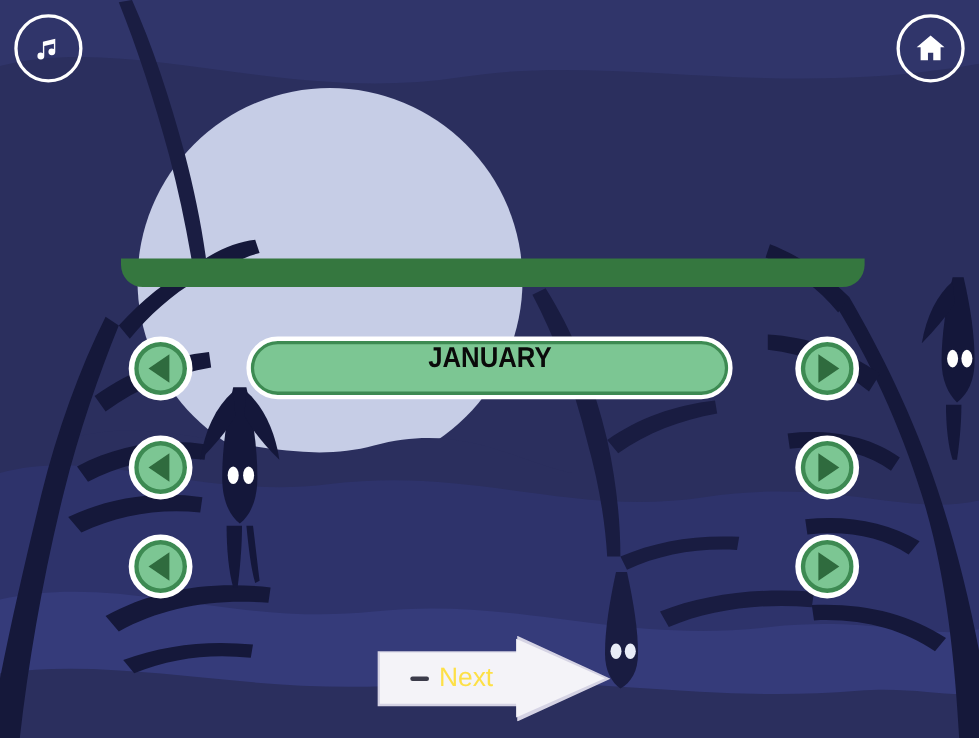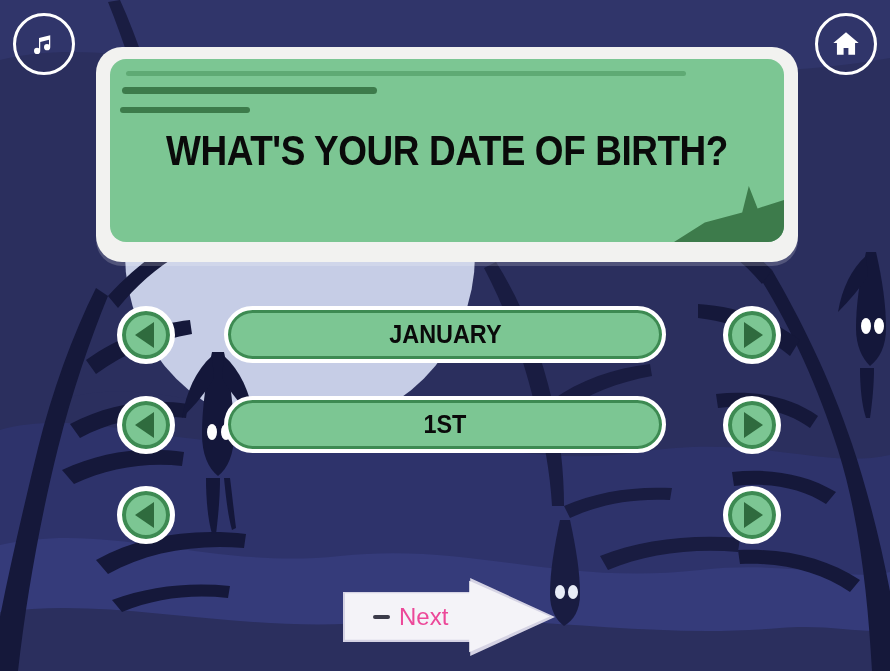--- a/index.html
+++ b/index.html
@@ -67,21 +67,21 @@
   .arrow-left { left:117px; }
   .arrow-right{ left:723px; }
   .tri{ width:0; height:0; border-top:13px solid transparent; border-bottom:13px solid transparent; }
   .tri-l{ border-right:19px solid #2f6b3e; margin-right:3px; }
   .tri-r{ border-left:19px solid #2f6b3e; margin-left:3px; }
 
   .pill{
     position:absolute; left:224px; top:3px; width:442px; height:57px;
     background:#7cc693; border:4px solid #ffffff; border-radius:30px;
     box-shadow:inset 0 0 0 3px #3d8a52;
-    display:flex; align-items:center; justify-content:center; cursor:pointer;
+    display:flex; align-items:flex-start; justify-content:center; cursor:pointer;
   }
   .pill span{
     color:#0a0a0a; font-size:26px; font-weight:bold; letter-spacing:0px;
     font-family:"Liberation Sans Narrow","Liberation Sans", sans-serif;
     transform:scaleX(0.9);
   }
 
   
   #next-btn{
     position:absolute; left:343px; top:578px; width:212px; height:78px;
@@ -91,21 +91,21 @@
     position:absolute; inset:0; background:#d5d3e4;
     clip-path:polygon(0 18%, 60% 18%, 60% 0, 100% 50%, 60% 100%, 60% 82%, 0 82%);
     border-radius:3px;
   }
   #next-shape-inner{
     position:absolute; left:2px; top:2px; right:3px; bottom:3px; background:#f4f3f8;
     clip-path:polygon(0 18%, 60% 18%, 60% 1%, 99% 50%, 60% 99%, 60% 82%, 0 82%);
   }
   #next-label{
     position:absolute; left:56px; top:50%; transform:translateY(-50%);
-    font-size:24px; color:#ec4899; font-weight:normal;
+    font-size:24px; color:#fde047; font-weight:normal;
   }
   #next-dash{
     position:absolute; left:30px; top:50%; transform:translateY(-50%);
     width:17px; height:4px; background:#3b3b4a; border-radius:2px;
   }
 </style>
 </head>
 <body>
 
 <div id="stage">
@@ -193,50 +193,38 @@
     </svg>
   </div>
 
   <div id="home-btn" class="corner-btn">
     <svg width="32" height="32" viewBox="0 0 24 24">
       <path d="M12 3.2 2.5 11.2h2.7V20h5V15h3.6v5h5v-8.8h2.7L12 3.2z" fill="#ffffff"></path>
     </svg>
   </div>
 
   <div id="banner-shadow"></div>
-  <div id="banner">
-    <div id="banner-inner">
-      <div class="scribble" id="scrib3"></div>
-      <div class="scribble" id="scrib1"></div>
-      <div class="scribble" id="scrib2"></div>
-      <div id="corner-deco"></div>
-      <div id="banner-text">WHAT'S YOUR DATE OF BIRTH?</div>
-    </div>
-  </div>
 
   <div id="selectors">
 
     <div class="sel-row">
       <div class="arrow-btn arrow-left">
         <div class="tri tri-l"></div>
       </div>
       <div class="pill">
         <span>JANUARY</span>
       </div>
       <div class="arrow-btn arrow-right">
         <div class="tri tri-r"></div>
       </div>
     </div>
 
     <div class="sel-row">
       <div class="arrow-btn arrow-left">
         <div class="tri tri-l"></div>
-      </div>
-      <div class="pill">
-        <span>1ST</span>
       </div>
       <div class="arrow-btn arrow-right">
         <div class="tri tri-r"></div>
       </div>
     </div>
 
     <div class="sel-row">
       <div class="arrow-btn arrow-left">
         <div class="tri tri-l"></div>
       </div>

